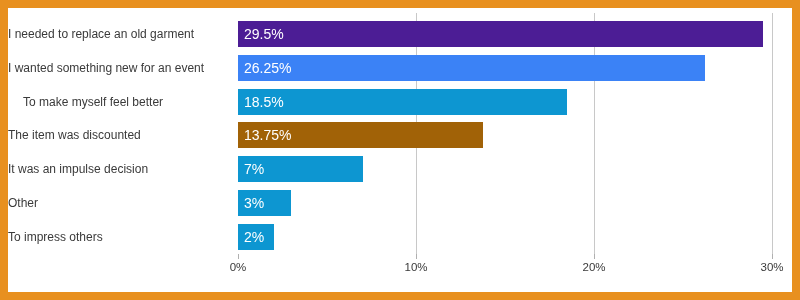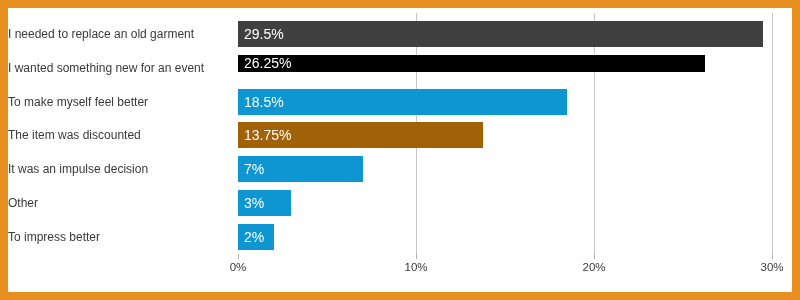--- a/index.html
+++ b/index.html
@@ -106,32 +106,32 @@
         <div class="gridline" style="left: 586px; height: 240.7px;"></div>
         <div class="tick-mark" style="left: 586px; top: 245.7px;"></div>
         <div class="tick-label" style="left: 586px; top: 252.7px;">20%</div>
         <div class="gridline" style="left: 764px; height: 240.7px;"></div>
         <div class="tick-mark" style="left: 764px; top: 245.7px;"></div>
         <div class="tick-label" style="left: 764px; top: 252.7px;">30%</div>
       </div>
     <div id="bars-layer">
         <div class="bar-row" style="top: 13px; height: 26px;">
           <div class="cat-label" style="left: 0px; width: 226px; top: 7px;">I needed to replace an old garment</div>
-          <div class="bar" style="left: 230px; width: 525.1px; height: 26px; top: 0px; background: #404040;">
+          <div class="bar" style="left: 230px; width: 525.1px; height: 26px; top: 0px; background: #4c1d95;">
             <span class="bar-value" style="color: rgb(255, 255, 255);">29.5%</span>
           </div>
         </div>
         <div class="bar-row" style="top: 46.8px; height: 26px;">
           <div class="cat-label" style="left: 0px; width: 226px; top: 7px;">I wanted something new for an event</div>
-          <div class="bar" style="left: 230px; width: 467.25px; height: 17px; top: 0px; background: #000000;">
+          <div class="bar" style="left: 230px; width: 467.25px; height: 26px; top: 0px; background: #3b82f6;">
             <span class="bar-value" style="color: rgb(255, 255, 255);">26.25%</span>
           </div>
         </div>
         <div class="bar-row" style="top: 80.6px; height: 26px;">
-          <div class="cat-label" style="left: 0px; width: 226px; top: 7px;">To make myself feel better</div>
+          <div class="cat-label" style="left: 0px; width: 226px; top: 7px; padding-left: 15px;">To make myself feel better</div>
           <div class="bar" style="left: 230px; width: 329.3px; height: 26px; top: 0px; background: rgb(13, 150, 209); align-items: center;">
             <span class="bar-value" style="color: rgb(255, 255, 255);">18.5%</span>
           </div>
         </div>
         <div class="bar-row" style="top: 114.4px; height: 26px;">
           <div class="cat-label" style="left: 0px; width: 198px; top: 7px;">The item was discounted</div>
           <div class="bar" style="left: 230px; width: 244.75px; height: 26px; top: 0px; background: #a16207;">
             <span class="bar-value" style="color: rgb(255, 255, 255);">13.75%</span>
           </div>
         </div>
@@ -141,21 +141,21 @@
             <span class="bar-value" style="color: rgb(255, 255, 255);">7%</span>
           </div>
         </div>
         <div class="bar-row" style="top: 182px; height: 26px; padding-left: 12px;">
           <div class="cat-label" style="left: 0px; width: 226px; top: 7px;">Other</div>
           <div class="bar" style="left: 230px; width: 53.4px; height: 26px; top: 0px; background: rgb(13, 150, 209);">
             <span class="bar-value" style="color: rgb(255, 255, 255);">3%</span>
           </div>
         </div>
         <div class="bar-row" style="top: 215.8px; height: 26px;">
-          <div class="cat-label" style="left: 0px; width: 226px; top: 7px;">To impress better</div>
+          <div class="cat-label" style="left: 0px; width: 226px; top: 7px;">To impress others</div>
           <div class="bar" style="left: 230px; width: 35.6px; height: 26px; top: 0px; background: rgb(13, 150, 209);">
             <span class="bar-value" style="color: rgb(255, 255, 255);">2%</span>
           </div>
         </div>
       </div>
 
   </div>
 </div>
 
 </body></html>

